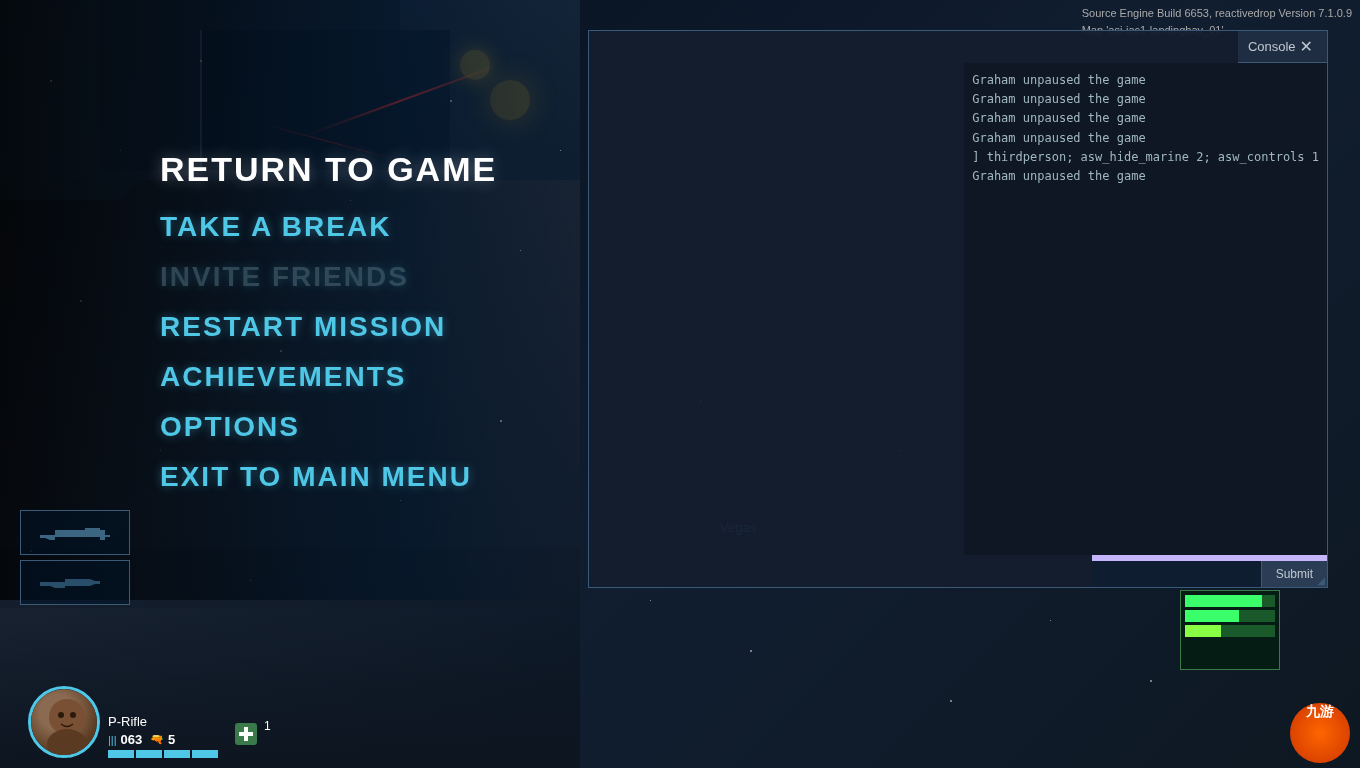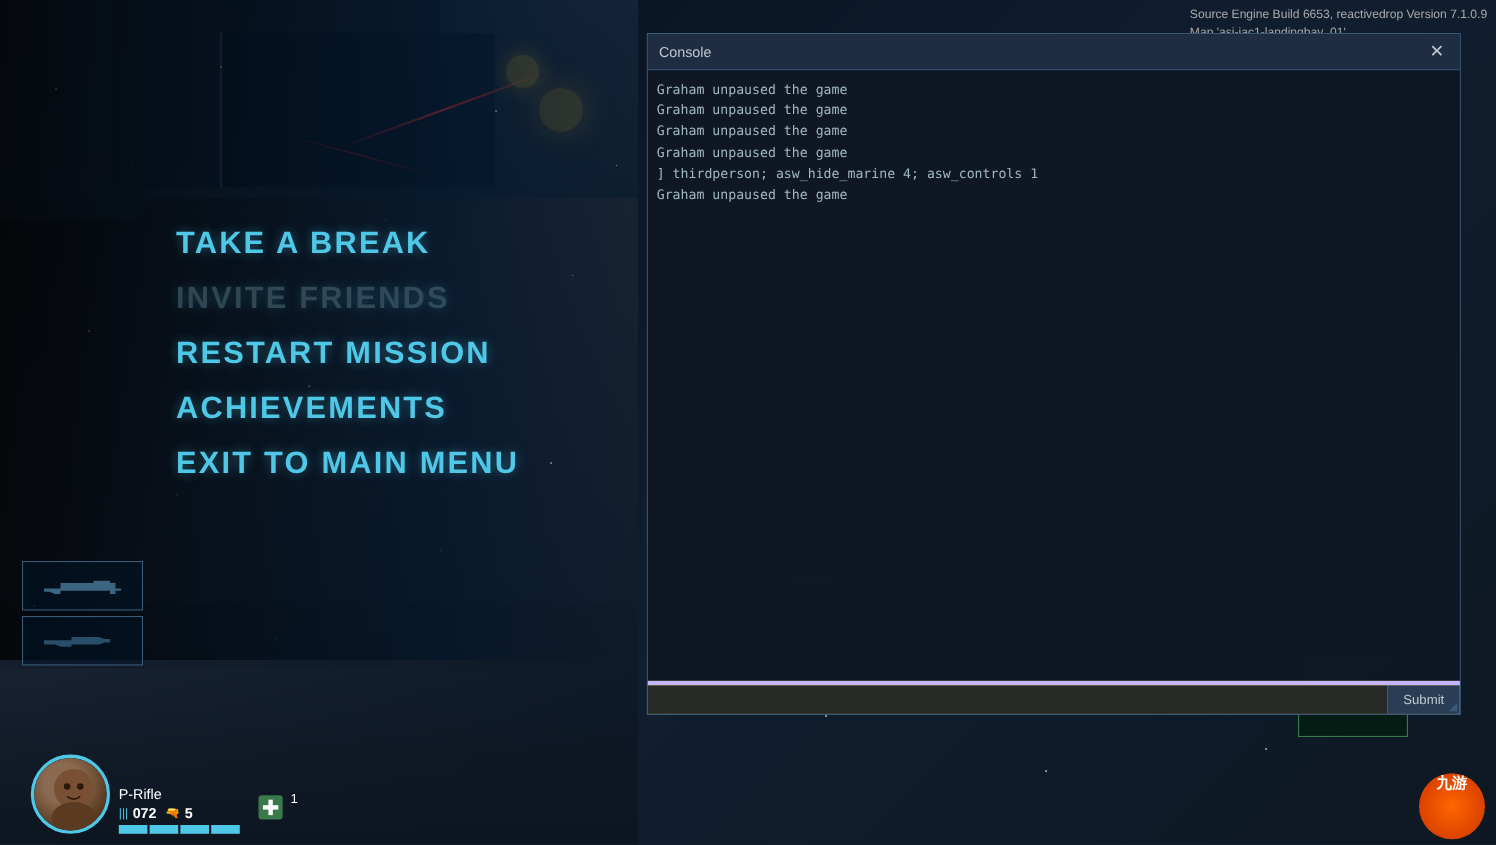--- a/index.html
+++ b/index.html
@@ -108,26 +108,27 @@
       align-items: center;
       justify-content: center;
     }
 
     
     #console-window {
       position: absolute;
       top: 30px;
       left: 588px;
       width: 740px;
-      height: 620px;
+      height: 558px;
       background: rgba(20,30,45,0.95);
       border: 1px solid #3a5a7a;
       z-index: 20;
       display: flex;
       flex-direction: column;
+      align-items: flex-end;
     }
 
     #console-titlebar {
       background: #1e2d42;
       padding: 6px 10px;
       display: flex;
       justify-content: space-between;
       align-items: center;
       border-bottom: 1px solid #3a5a7a;
     }
@@ -156,22 +157,22 @@
       line-height: 1.6;
       background: rgba(15,22,35,0.9);
     }
 
     #console-output .log-line {
       display: block;
     }
 
     #console-input-row {
       display: flex;
-      border-top: 4px solid #c4b5fd;
-      background: #fde047;
+      border-top: 6px solid #c4b5fd;
+      background: #0369a1;
     }
 
     #console-input {
       flex: 1;
       background: rgba(15,22,35,0.9);
       border: none;
       color: #a0b8c0;
       font-family: monospace;
       font-size: 12px;
       padding: 6px 8px;
@@ -366,40 +367,42 @@
   </div>
 
 <div id="version-info">
   <div>Source Engine Build 6653, reactivedrop Version 7.1.0.9</div>
   <div>Map 'asi-iac1-landingbay_01'</div>
 </div>
 
 <div id="pause-menu">
 
   <div id="menu-items-container">
+      <div class="menu-item primary">RETURN TO GAME</div>
       <div class="menu-item">TAKE A BREAK</div>
       <div class="menu-item disabled">INVITE FRIENDS</div>
       <div class="menu-item">RESTART MISSION</div>
       <div class="menu-item">ACHIEVEMENTS</div>
+      <div class="menu-item">OPTIONS</div>
       <div class="menu-item spaced">EXIT TO MAIN MENU</div>
     </div>
 </div>
 
 <div id="console-window">
   <div id="console-titlebar">
     <span id="console-title">Console</span>
     <button id="console-close">✕</button>
   </div>
   <div id="console-output">
 
       <span class="log-line">Graham unpaused the game</span>
       <span class="log-line">Graham unpaused the game</span>
       <span class="log-line">Graham unpaused the game</span>
       <span class="log-line">Graham unpaused the game</span>
-      <span class="log-line">] thirdperson; asw_hide_marine 4; asw_controls 1</span>
+      <span class="log-line">] thirdperson; asw_hide_marine 2; asw_controls 1</span>
       <span class="log-line">Graham unpaused the game</span>
     </div>
   <div id="console-input-row">
     <input id="console-input" type="text" style="">
     <button id="console-submit">Submit</button>
   </div>
   <div id="console-resize">◢</div>
 </div>
 
 <div id="weapon-icons">
@@ -425,21 +428,21 @@
       <circle cx="42" cy="26" r="3" fill="#2a1a0a"></circle>
       <path d="M30,35 Q36,40 42,35" stroke="#2a1a0a" stroke-width="1.5" fill="none"></path>
     </svg>
   </div>
 </div>
 
 <div id="player-status">
   <div id="player-name">P-Rifle</div>
   <div class="health-bar">
     <span style="color:#4fc8e8;font-size:11px;">|||</span>
-    <span style="color:#fff;font-size:13px;font-weight:bold;">072</span>
+    <span style="color:#fff;font-size:13px;font-weight:bold;">063</span>
     <span style="color:#4fc8e8;font-size:11px;margin-left:4px;">🔫</span>
     <span style="color:#fff;font-size:13px;font-weight:bold;">5</span>
   </div>
   <div class="health-segments">
     <div class="health-seg"></div>
     <div class="health-seg"></div>
     <div class="health-seg"></div>
     <div class="health-seg"></div>
   </div>
 </div>

